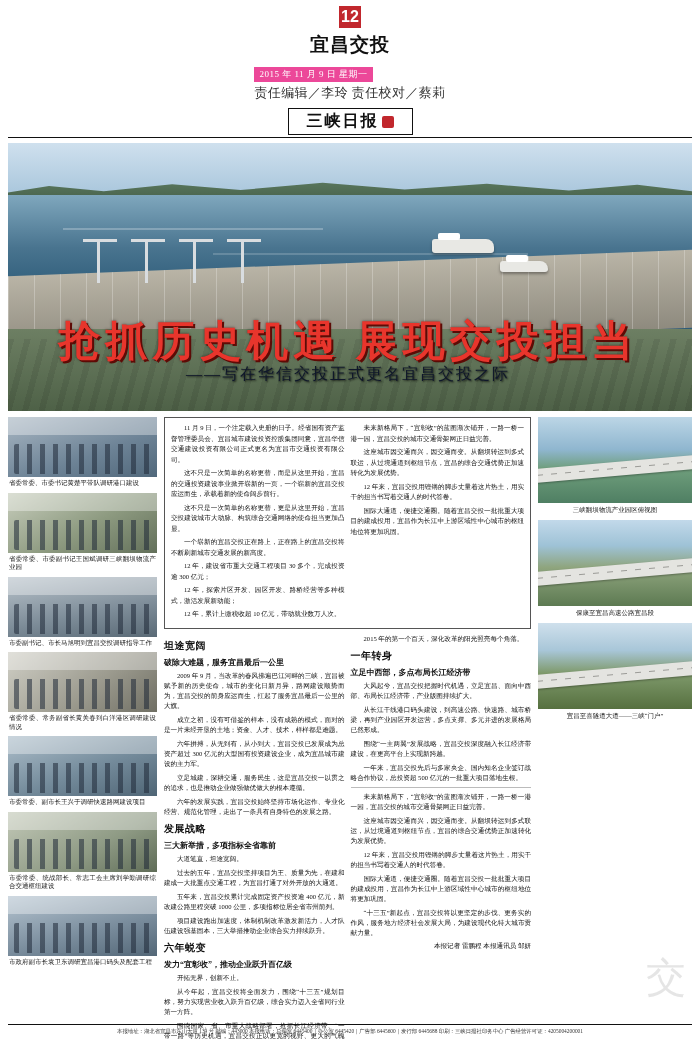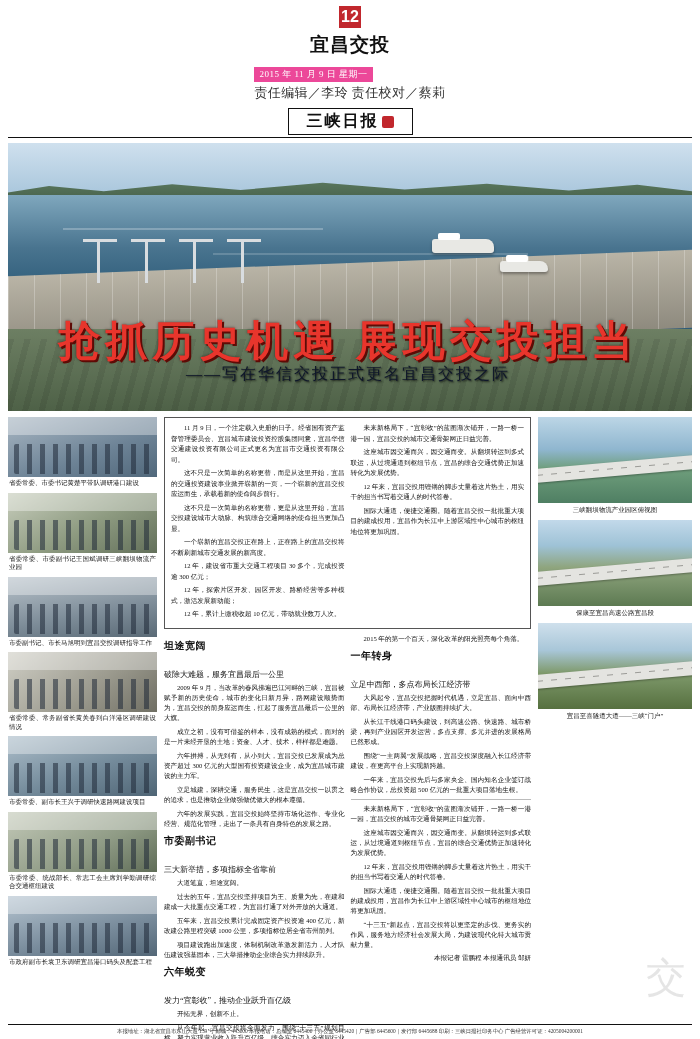--- a/index.html
+++ b/index.html
@@ -86,21 +86,21 @@
   .rd3{background:linear-gradient(180deg,#cfe0ec 0%,#a8c6d8 32%,#7f9a6c 58%,#56703f 100%);}
   .rd-road{position:absolute;left:-10%;right:-10%;top:52%;height:14px;background:#e4e4e0;transform:rotate(-5deg);
            box-shadow:0 1px 2px rgba(0,0,0,.3);}
   .rd-road:after{content:"";position:absolute;left:0;right:0;top:6px;height:1px;background:repeating-linear-gradient(90deg,#9a9a96 0 6px,transparent 6px 14px);}
 
   
   .textcols{display:flex;gap:6px;}
   .tcol{flex:1;}
   p.t{font-size:6.6px;line-height:10px;text-align:justify;margin:0 0 4px 0;text-indent:13px;color:#111;}
   h3.sub{font-size:10px;font-weight:bold;margin:5px 0 3px 0;letter-spacing:.5px;}
-  h4.sub2{font-size:8px;font-weight:normal;margin:16px 0 3px 0;}
+  h4.sub2{font-size:8px;font-weight:bold;margin:4px 0 3px 0;}
   .lead-box{border:1px solid #555;padding:5px 6px;margin-bottom:5px;}
   .lead-box p{font-size:6.6px;line-height:10.5px;text-align:justify;margin:0 0 3px 0;text-indent:13px;}
   .rule{border-top:1px solid #bbb;margin:4px 0;}
   .byline{font-size:6.6px;text-align:right;margin-top:4px;}
 
   
   .footer{position:absolute;left:8px;right:8px;bottom:4px;border-top:1px solid #111;padding-top:3px;
           font-size:5.4px;line-height:7px;color:#333;text-align:center;}
   .wm{position:absolute;right:14px;bottom:34px;font-size:40px;color:rgba(180,180,180,.35);
       font-family:"Liberation Serif",serif;}
@@ -225,21 +225,21 @@
       <div class="textcols">
 
         <div class="tcol">
           <h3 class="sub">坦途宽阔</h3>
           <h4 class="sub2">破除大难题，服务宜昌最后一公里</h4>
           <p class="t">2009 年 9 月，当改革的春风拂遍巴江河畔的三峡，宜昌被赋予新的历史使命，城市的变化日新月异，路网建设顺势而为，宜昌交投的前身应运而生，扛起了服务宜昌最后一公里的大旗。</p>
           <p class="t">成立之初，没有可借鉴的样本，没有成熟的模式，面对的是一片未经开垦的土地；资金、人才、技术，样样都是难题。</p>
           <p class="t">六年拼搏，从无到有，从小到大，宜昌交投已发展成为总资产超过 300 亿元的大型国有投资建设企业，成为宜昌城市建设的主力军。</p>
           <p class="t">立足城建，深耕交通，服务民生，这是宜昌交投一以贯之的追求，也是推动企业做强做优做大的根本遵循。</p>
           <p class="t">六年的发展实践，宜昌交投始终坚持市场化运作、专业化经营、规范化管理，走出了一条具有自身特色的发展之路。</p>
-          <h3 class="sub">市委副书记</h3>
+          <h3 class="sub">发展战略</h3>
           <h4 class="sub2">三大新举措，多项指标全省靠前</h4>
           <p class="t">大道笔直，坦途宽阔。</p>
           <p class="t">过去的五年，宜昌交投坚持项目为王、质量为先，在建和建成一大批重点交通工程，为宜昌打通了对外开放的大通道。</p>
           <p class="t">五年来，宜昌交投累计完成固定资产投资逾 400 亿元，新改建公路里程突破 1000 公里，多项指标位居全省市州前列。</p>
           <p class="t">项目建设跑出加速度，体制机制改革激发新活力，人才队伍建设强基固本，三大举措推动企业综合实力持续跃升。</p>
           <h3 class="sub">六年蜕变</h3>
           <h4 class="sub2">发力“宜彰收”，推动企业跃升百亿级</h4>
           <p class="t">开拓无界，创新不止。</p>
           <p class="t">从今年起，宜昌交投将全面发力，围绕“十三五”规划目标，努力实现营业收入跃升百亿级，综合实力迈入全省同行业第一方阵。</p>
           <p class="t">围绕国家、省、市重大战略部署，抢抓长江经济带、“一带一路”等历史机遇，宜昌交投正以更宽的视野、更大的气魄谋划未来。</p>

